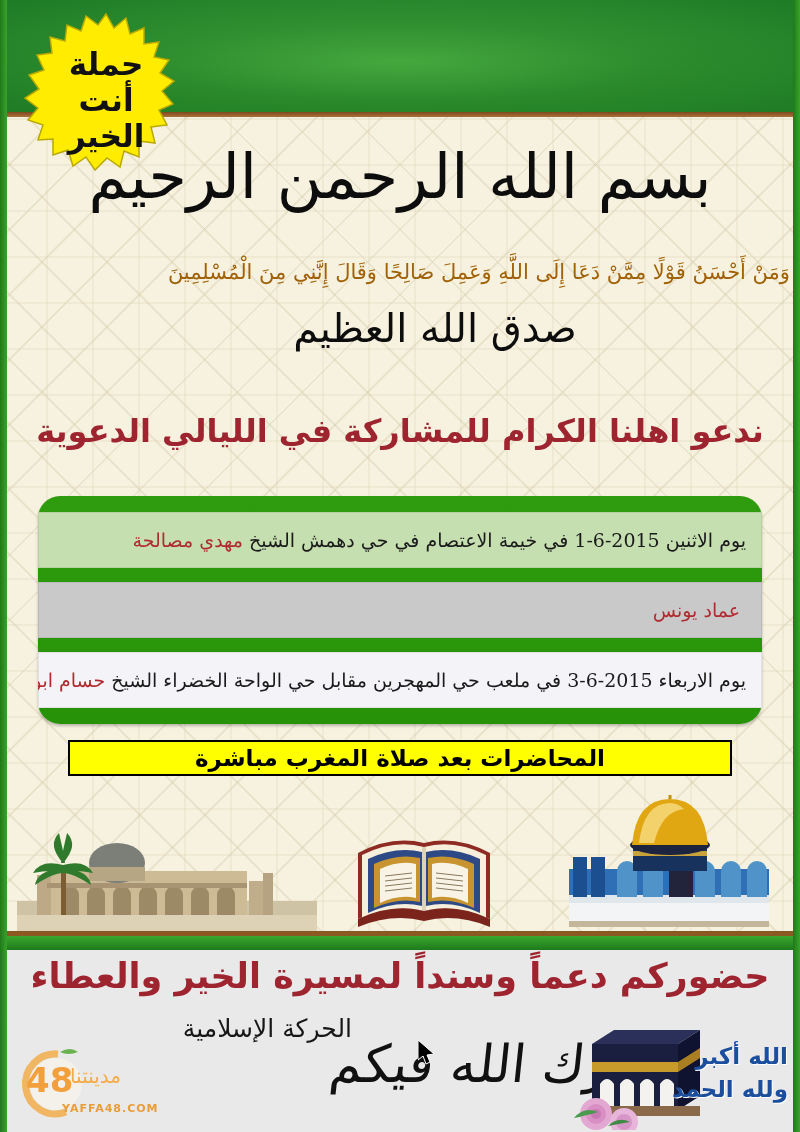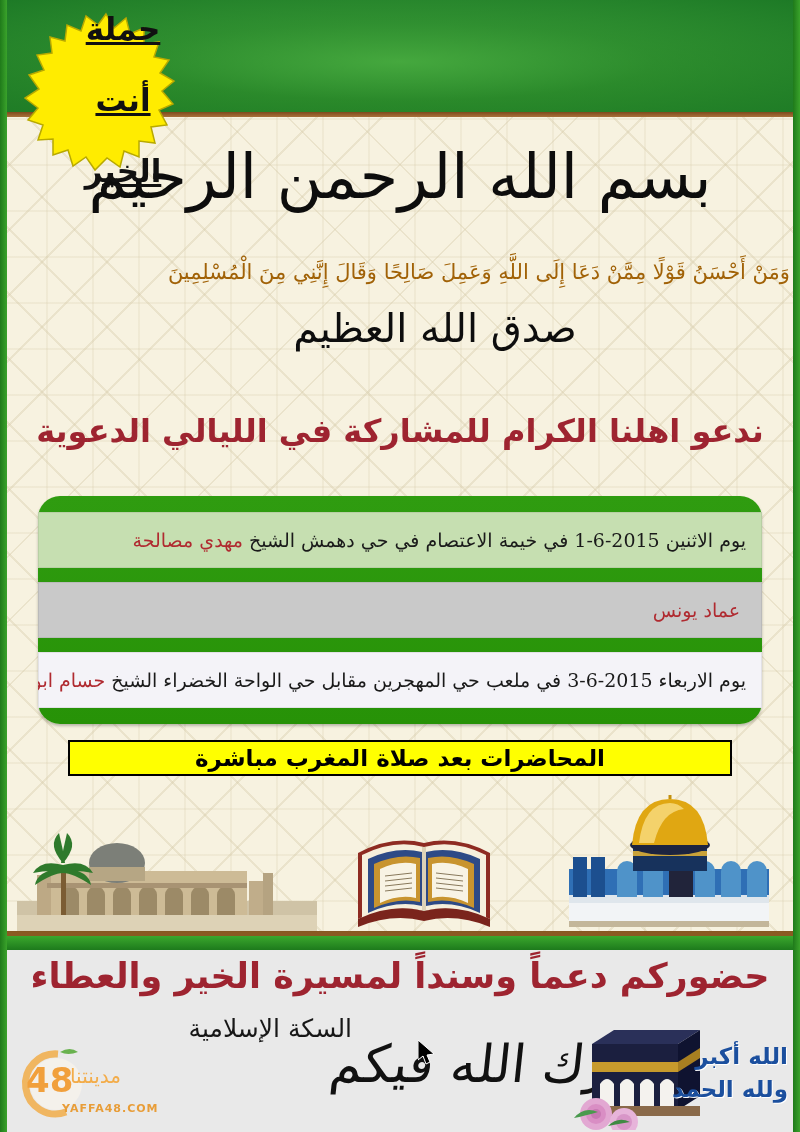--- a/index.html
+++ b/index.html
@@ -79,33 +79,32 @@
   
   .badge {
     position: absolute;
     left: 22px; top: 12px;
     width: 168px; height: 178px;
     z-index: 30;
   }
   .badge svg { display:block; }
   .badge-text {
     position: absolute;
-    left: 17px; top: 0;
+    left: 0; top: 0;
     width: 168px; height: 178px;
     display: flex;
     flex-direction: column;
     align-items: center;
-    justify-content: space-between;
+    justify-content: center;
     color: #111111;
     font-weight: bold;
     font-size: 31px;
     line-height: 1.16;
     text-align: center;
     font-family: "DejaVu Sans", "Liberation Sans", sans-serif;
-    text-decoration: underline;
   }
 
   
   .basmala {
     position: absolute;
     left: 0; top: 130px;
     width: 800px;
     text-align: center;
     font-size: 62px;
     color: #0d0d0d;
@@ -488,21 +487,21 @@
 
     <div class="ground-line"></div>
   </div>
 
   <div class="green-bar-top"></div>
   <div class="green-bar"></div>
 
   <div class="footer">
     <div class="footer-headline">حضوركم دعماً وسنداً لمسيرة الخير والعطاء</div>
     <div class="footer-org">
-      <div>السكة الإسلامية</div>
+      <div>الحركة الإسلامية</div>
     </div>
   </div>
 
   <div class="baraka">بارك الله فيكم</div>
 
   <div class="kaaba-block">
     <svg width="232" height="108" viewBox="0 0 232 108">
       <rect x="30" y="22" width="86" height="66" fill="#1b1f3f"></rect>
       <path d="M30 22 l22 -14 l86 0 l-22 14 z" fill="#2a3059"></path>
       <path d="M116 22 l22 -14 l0 66 l-22 14 z" fill="#0f1330"></path>

